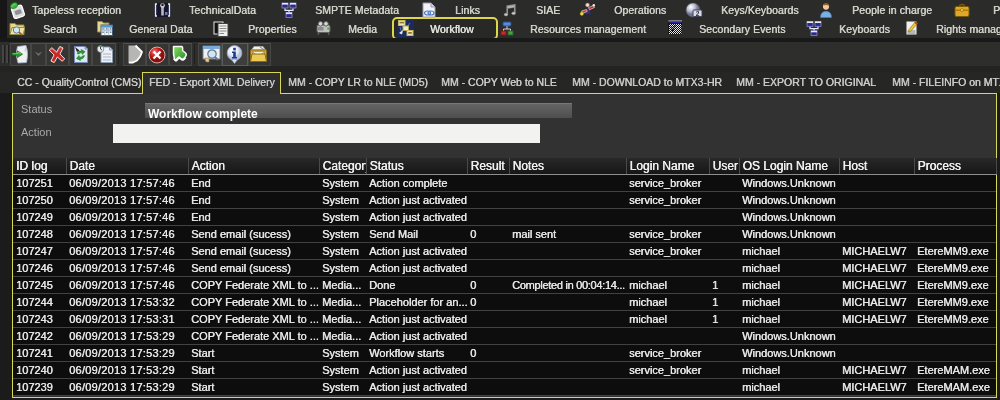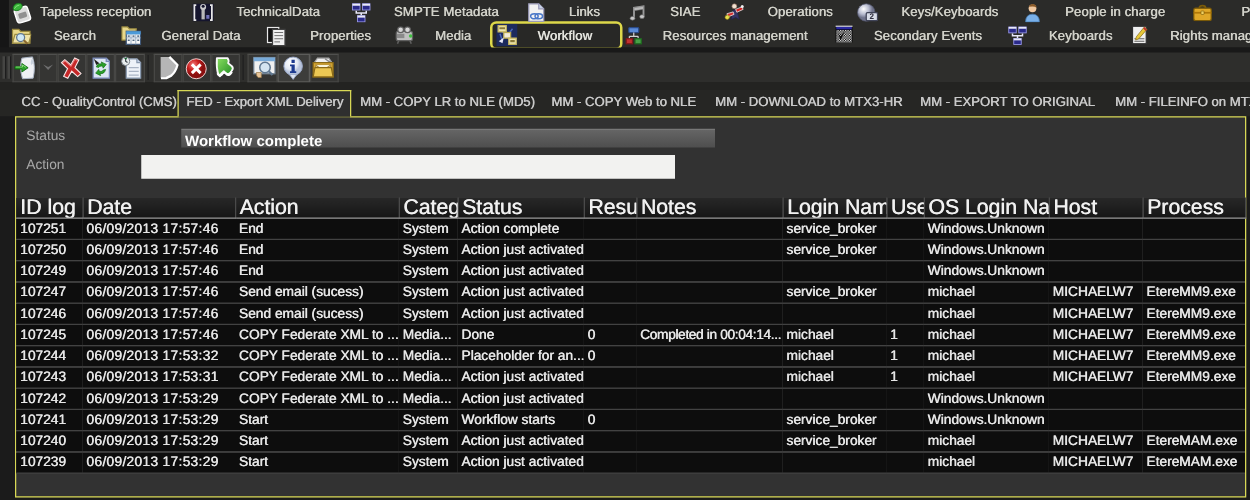--- a/index.html
+++ b/index.html
@@ -7,21 +7,21 @@
        font-family:"Liberation Sans",sans-serif;background:#1b1b1b;}
   .abs{position:absolute;}
   .mtext{position:absolute;color:#d2d2ca;font-size:10.5px;letter-spacing:0.08px;line-height:20px;white-space:nowrap;text-shadow:0.4px 0 0 currentColor;}
   .tabtext{position:absolute;color:#c9c9c9;font-size:10.5px;line-height:21px;white-space:nowrap;text-shadow:0.4px 0 0 currentColor;}
   .ic{position:absolute;}
   .tbtn{position:absolute;top:43px;height:21px;background:#353533;border:1px solid #474745;border-top-color:#50504e;}
   table.grid{position:absolute;left:13px;top:158px;width:983px;border-collapse:collapse;table-layout:fixed;}
   table.grid td,table.grid th{overflow:hidden;white-space:nowrap;padding:0 0 0 3px;height:16px;line-height:16px;
       font-weight:normal;text-align:left;font-size:11px;color:#e6e6e6;text-shadow:0.4px 0 0 currentColor;}
   table.grid th{background:linear-gradient(#282828,#161616);border-right:1px solid #4a4a4a;
-      border-bottom:1px solid #8f8f8f;color:#f0f0f0;font-size:17px;}
+      border-bottom:1px solid #8f8f8f;color:#f0f0f0;font-size:12px;}
   table.grid td{background:#0d0d0d;border-bottom:1px solid #424242;}
   table.grid td:nth-child(2){letter-spacing:0.25px;}
 </style>
 </head>
 <body>
 <div id="app">
 
   <div class="abs" style="left:7px;top:0;width:993px;height:38px;background:#2b2b29;"></div>
   <div class="abs" style="left:0;top:0;width:7px;height:38px;background:#161616;"></div>
 
@@ -406,20 +406,34 @@
           <td>Action just activated</td>
           <td></td>
           <td></td>
           <td></td>
           <td></td>
           <td>Windows.Unknown</td>
           <td></td>
           <td></td>
         </tr>
     <tr>
+          <td>107248</td>
+          <td>06/09/2013 17:57:46</td>
+          <td>Send email (sucess)</td>
+          <td>System</td>
+          <td>Send Mail</td>
+          <td>0</td>
+          <td>mail sent</td>
+          <td>service_broker</td>
+          <td></td>
+          <td>Windows.Unknown</td>
+          <td></td>
+          <td></td>
+        </tr>
+    <tr>
           <td>107247</td>
           <td>06/09/2013 17:57:46</td>
           <td>Send email (sucess)</td>
           <td>System</td>
           <td>Action just activated</td>
           <td></td>
           <td></td>
           <td>service_broker</td>
           <td></td>
           <td>michael</td>

